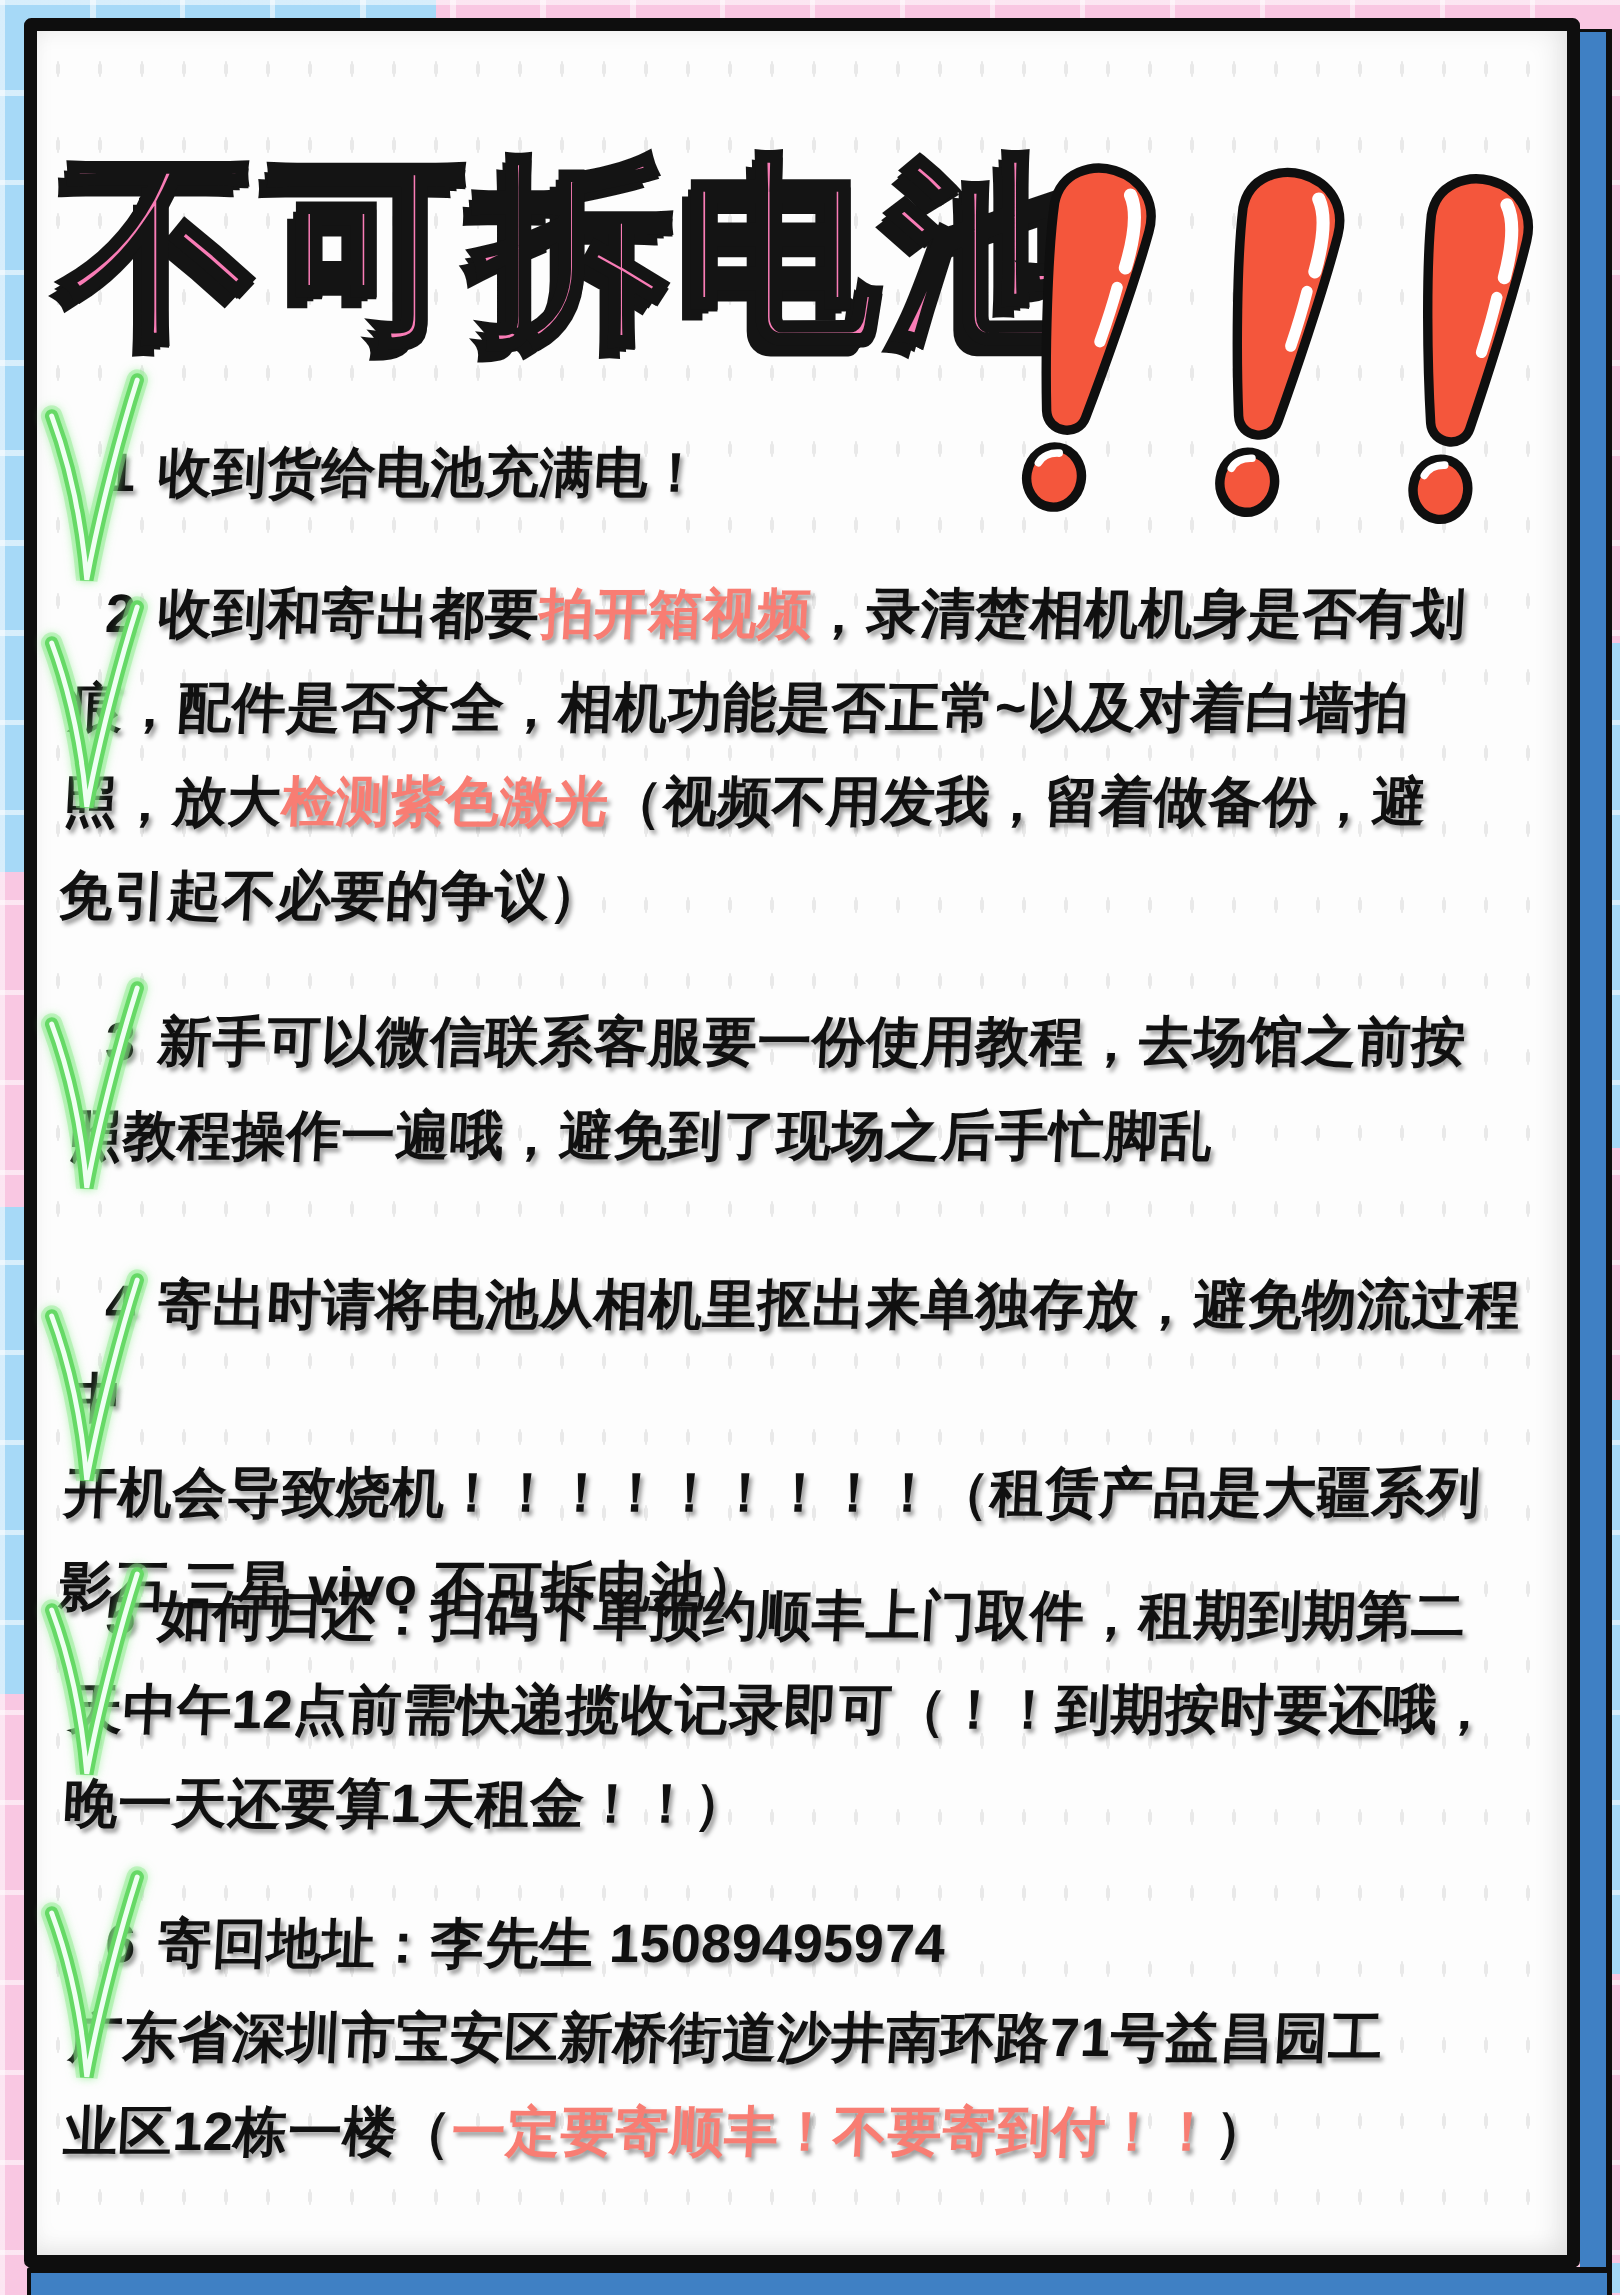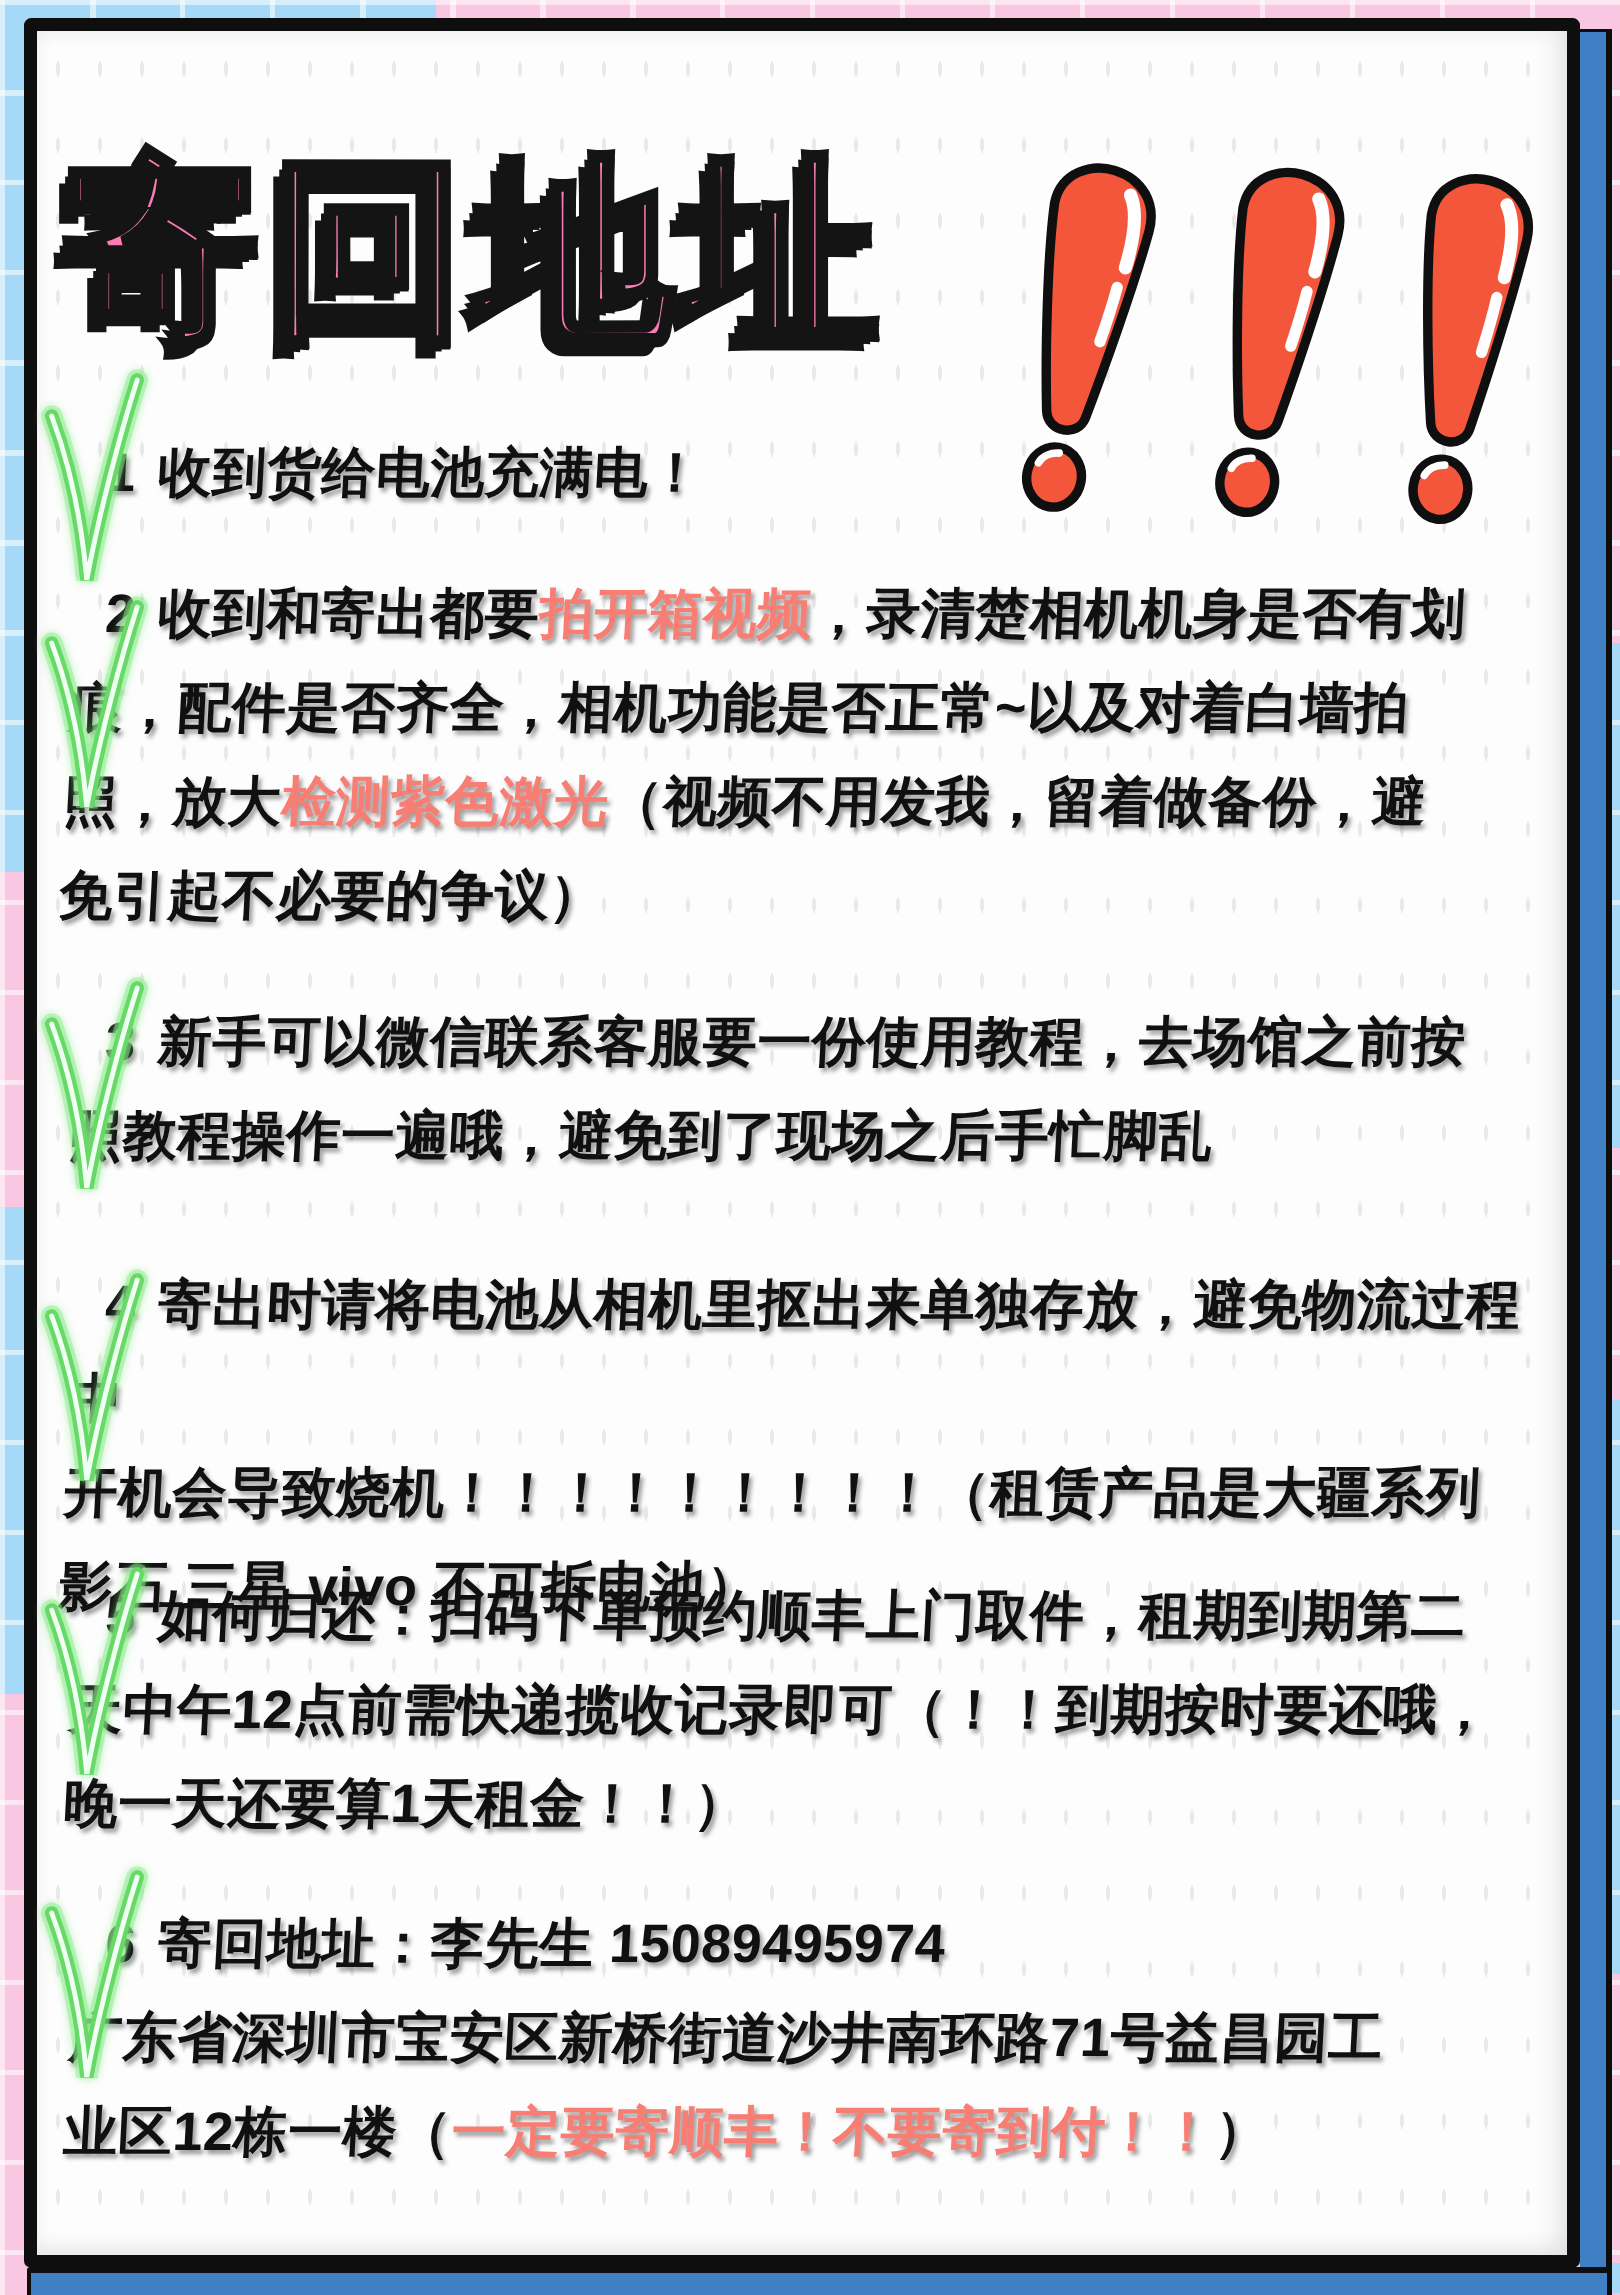--- a/index.html
+++ b/index.html
@@ -91,21 +91,21 @@
   <div class="bg-right"></div>
   <div class="bg-top"></div>
   <div class="bg-bottom"></div>
   <div class="bg-grid"></div>
 </div>
 
 <div class="card"></div>
 <div class="edge-right"></div>
 <div class="edge-bottom"></div>
 
-<h1 class="title">寄回地址</h1>
+<h1 class="title">不可拆电池</h1>
 
 <svg class="exclaims" viewBox="0 0 1180 820" xmlns="http://www.w3.org/2000/svg">
   <defs>
     <g id="bang">
       <path d="M96,118 C98,50 160,22 210,28 C272,36 310,82 304,144 C292,268 258,462 240,556 C232,600 166,602 156,556 C132,436 100,230 96,118 Z" fill="#f4563c" stroke="#0f0f0f" stroke-width="20"></path>
       <ellipse cx="196" cy="692" rx="58" ry="64" fill="#f4563c" stroke="#0f0f0f" stroke-width="20"></ellipse>
       <path d="M252,74 C272,104 276,160 268,228" fill="none" stroke="#ffffff" stroke-width="28" stroke-linecap="round"></path>
       <path d="M258,272 C254,318 248,356 242,392" fill="none" stroke="#ffffff" stroke-width="24" stroke-linecap="round"></path>
       <path d="M158,668 C164,652 180,642 198,640" fill="none" stroke="#ffffff" stroke-width="16" stroke-linecap="round"></path>
     </g>

